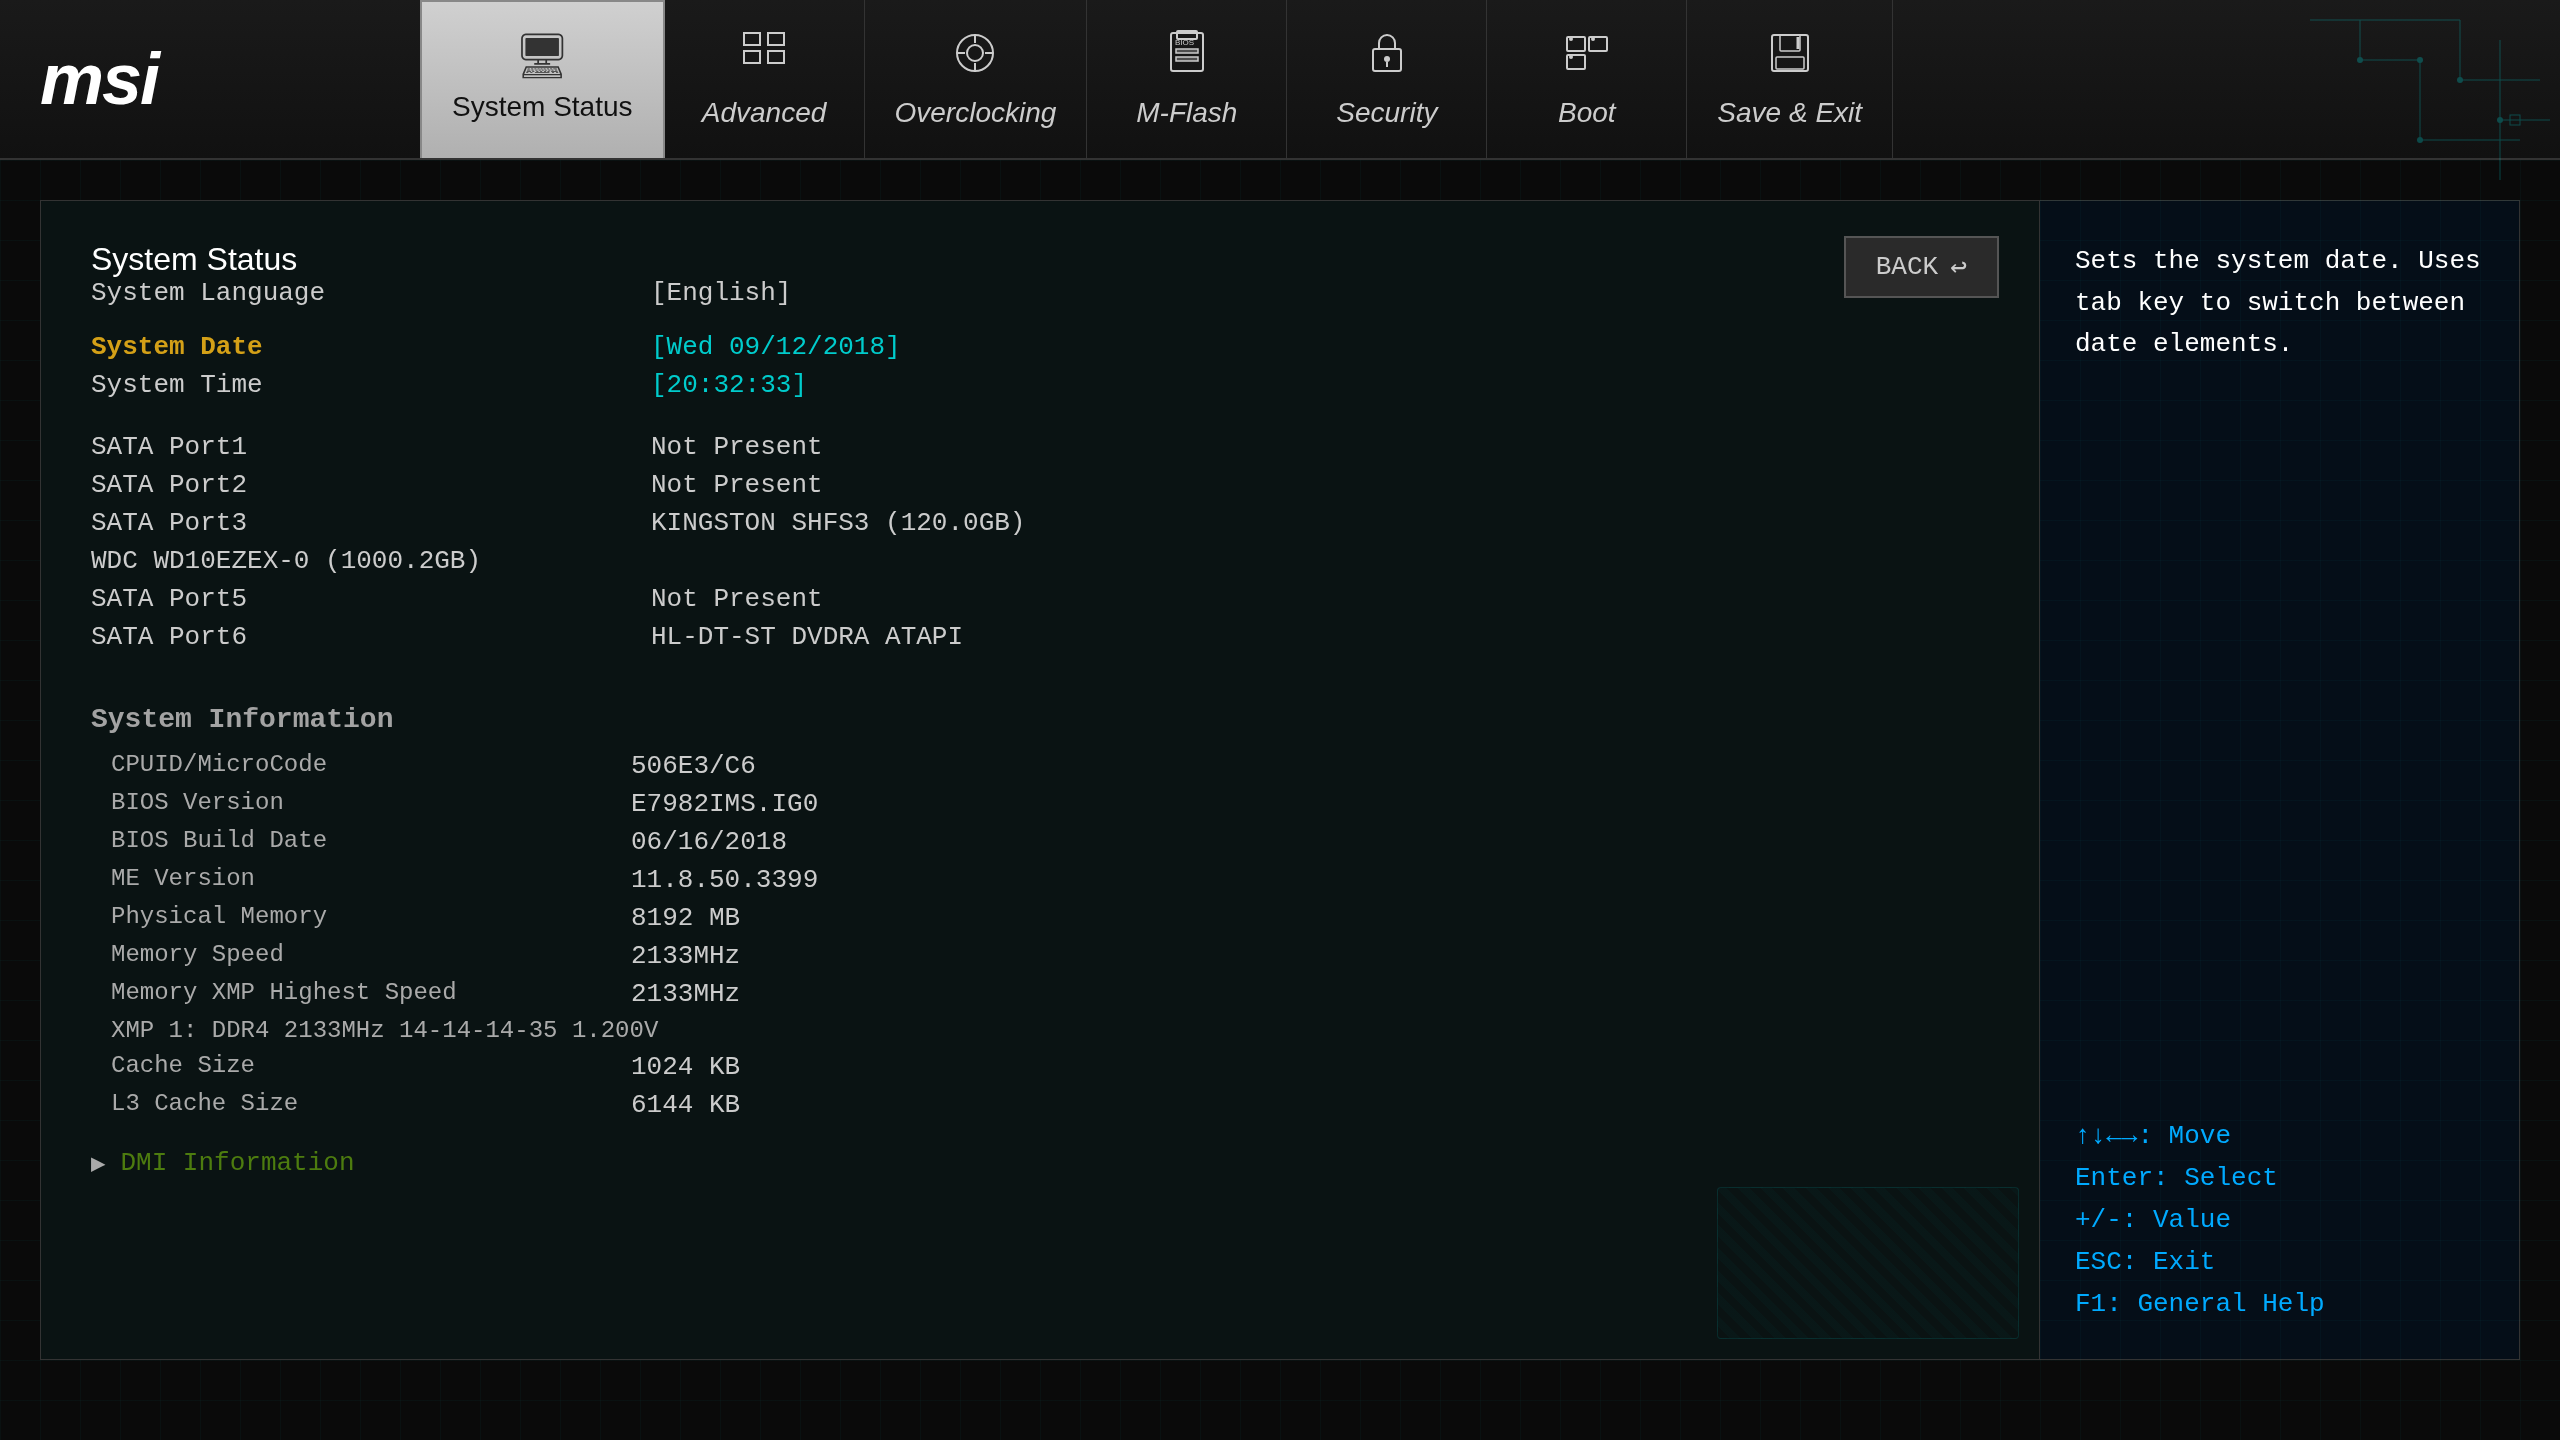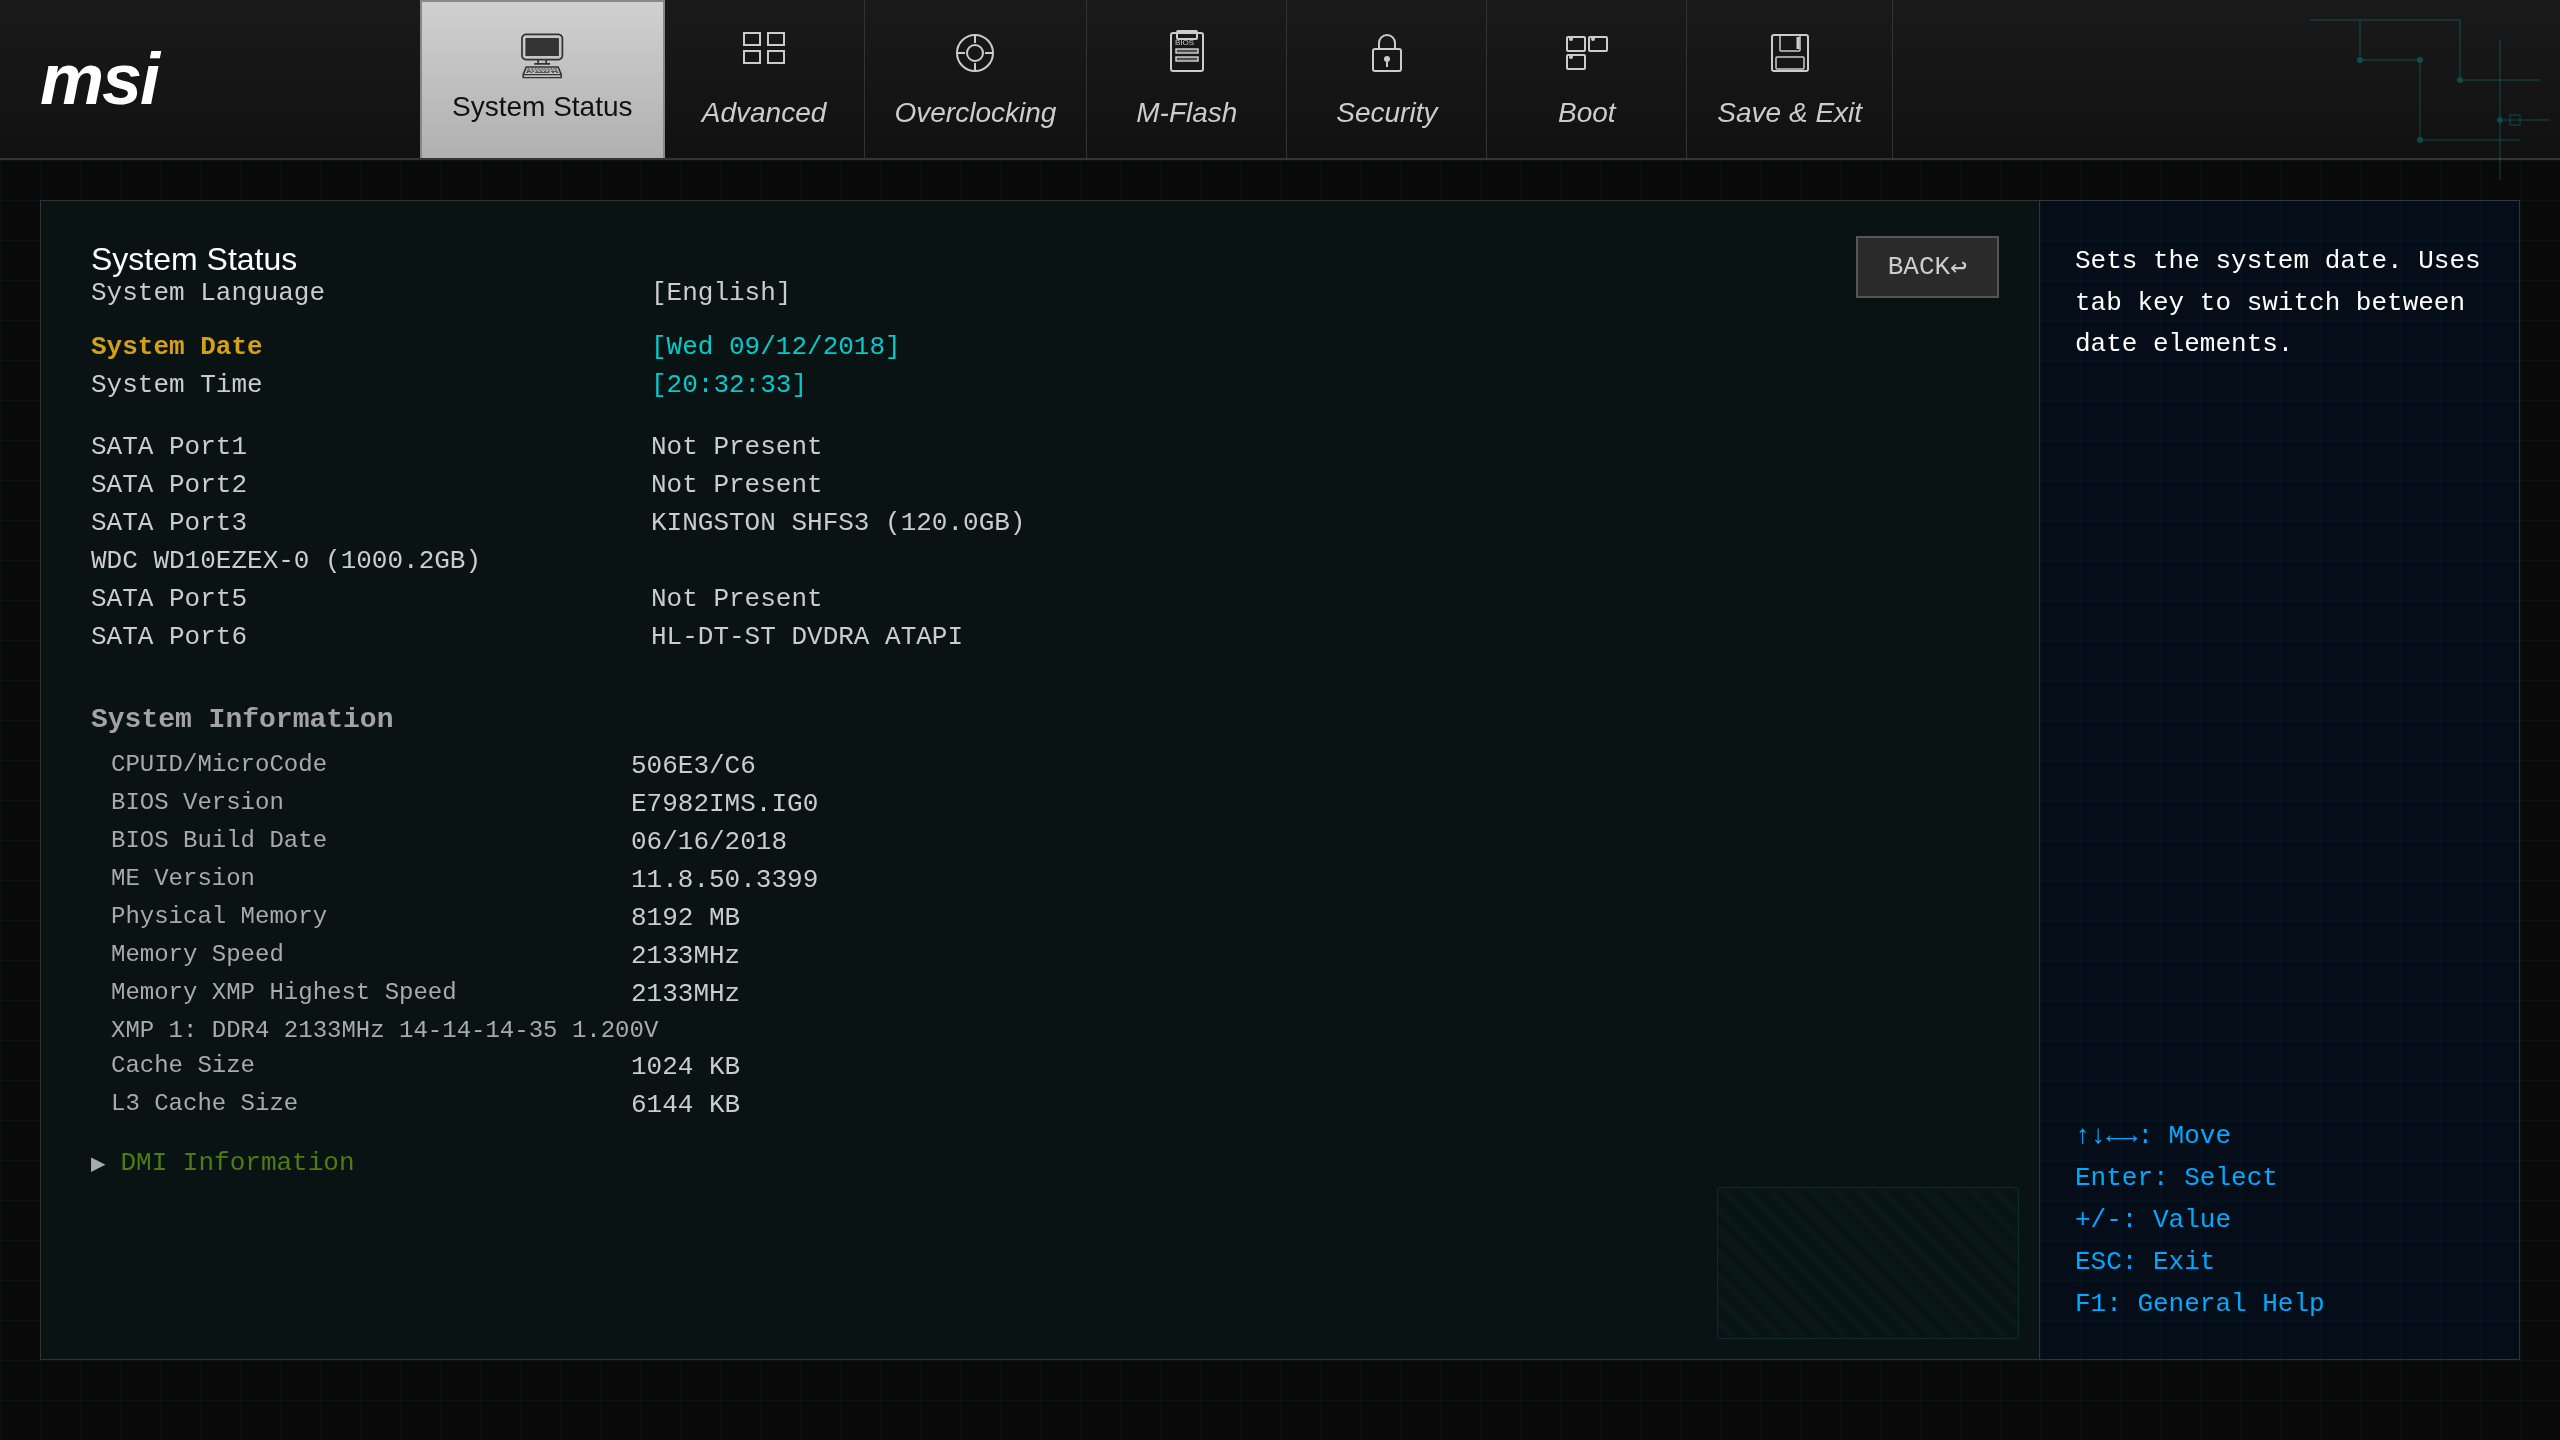--- a/index.html
+++ b/index.html
@@ -183,21 +183,21 @@
       right: 40px;
       background: #2a2a2a;
       border: 2px solid #555;
       color: #ccc;
       padding: 12px 30px;
       font-size: 26px;
       font-family: 'Courier New', monospace;
       cursor: pointer;
       display: flex;
       align-items: center;
-      gap: 0;
+      gap: 12px;
     }
 
     .back-arrow {
       font-size: 28px;
     }
 
     
     .info-section {
       display: flex;
       flex-direction: column;

